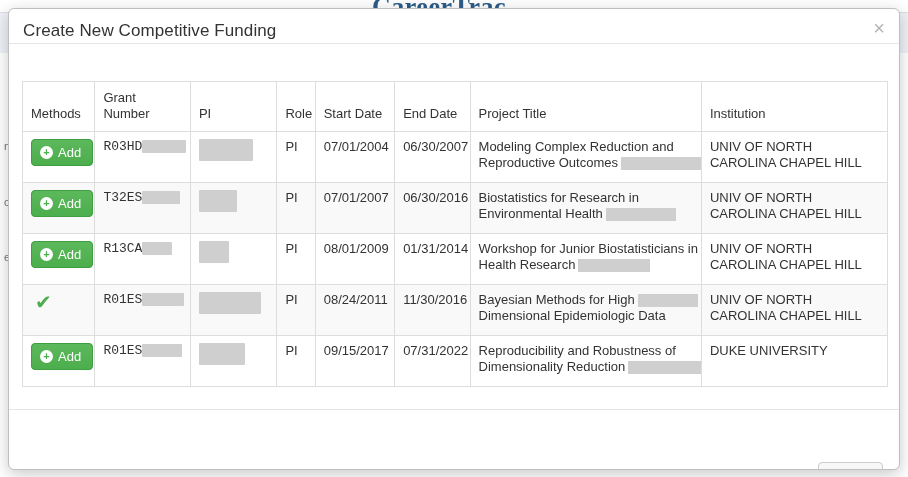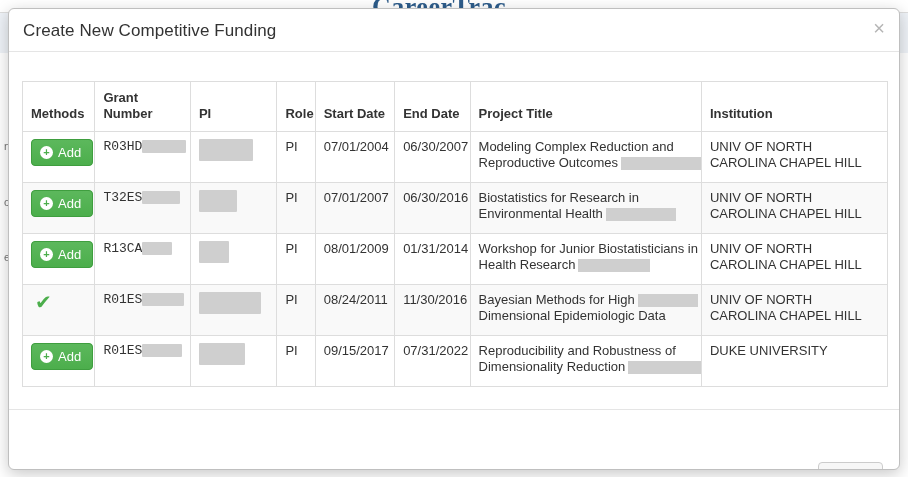--- a/index.html
+++ b/index.html
@@ -82,21 +82,21 @@
     height: 462px;
     background: #ffffff;
     border: 1px solid #bfbfbf;
     border-radius: 6px;
     box-shadow: 0 4px 16px rgba(0,0,0,.22);
     box-sizing: border-box;
     overflow: hidden;
   }
   #modal-header {
     position: relative;
-    height: 43px;
+    height: 35px;
     border-bottom: 1px solid #e5e5e5;
     box-sizing: border-box;
   }
   #modal-title {
     position: absolute;
     left: 14px;
     top: 12px;
     font-size: 17px;
     color: #333;
     font-weight: normal;
@@ -154,21 +154,21 @@
   table.grants {
     border-collapse: collapse;
     width: 866px;
     table-layout: fixed;
     font-size: 13px;
   }
   table.grants th {
     border: 1px solid #dddddd;
     padding: 8px 8px;
     text-align: left;
-    font-weight: bold;
+    font-weight: normal;
     color: #333;
     vertical-align: bottom;
     background: #ffffff;
     line-height: 1.25;
   }
   table.grants td {
     border: 1px solid #dddddd;
     padding: 7px 8px;
     vertical-align: top;
     color: #333;

